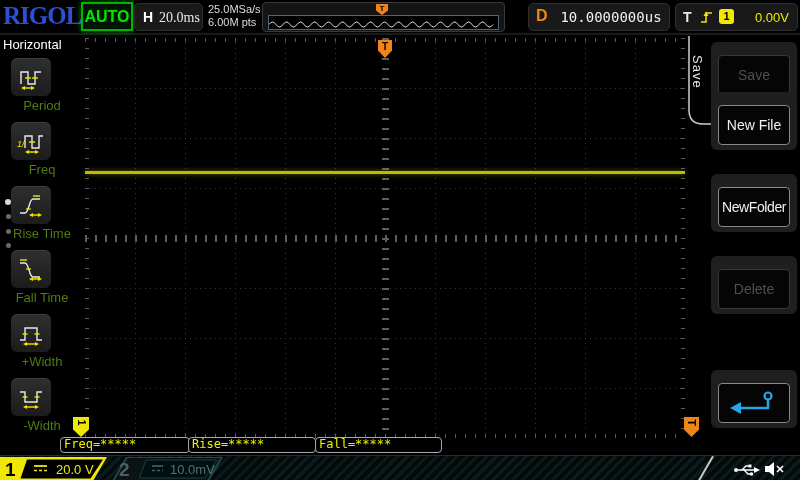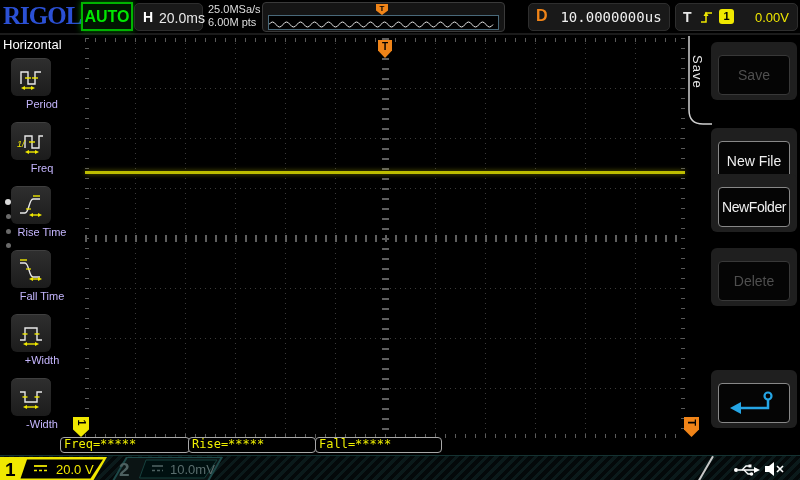--- a/index.html
+++ b/index.html
@@ -10,21 +10,21 @@
   
   #topbar{left:0;top:0;width:800px;height:33px;background:#000;border-bottom:2px solid #1b1b1b;}
   #logo{left:3px;top:2px;font-family:"Liberation Serif",serif;font-weight:bold;font-size:25px;
     color:#2b50d4;letter-spacing:-1px;}
   #auto-badge{left:81px;top:2px;width:48px;height:25px;border:2px solid #00b400;border-radius:0;
     background:#021402;color:#00e800;font-weight:bold;font-size:16px;line-height:25px;text-align:center;
     box-shadow:0 0 6px rgba(0,200,0,.6);}
   .tb-box{background:#191919;border:1px solid #2e2e2e;border-radius:5px;height:26px;}
   #h-box{left:134px;top:3px;width:67px;}
   #h-label{left:8px;top:5px;color:#fff;font-weight:bold;font-size:14px;}
-  #h-value{left:24px;top:6px;color:#e8e8e8;font-size:14px;font-family:Liberation Sans, sans-serif;}
+  #h-value{left:24px;top:6px;color:#e8e8e8;font-size:14px;font-family:Liberation Serif, serif;}
   #acq{left:208px;top:3px;color:#ddd;font-size:11px;line-height:13px;white-space:nowrap;}
   #preview{left:262px;top:2px;width:241px;height:28px;background:#151515;border:1px solid #3a3a3a;border-radius:4px;}
   #preview-inner{left:5px;top:12px;width:229px;height:13px;background:#000;border:1px solid #49697a;}
   .penta{background:#f08418;clip-path:polygon(0 0,100% 0,100% 58%,50% 100%,0 58%);
     display:flex;align-items:flex-start;justify-content:center;color:#000;font-weight:bold;}
   #preview-tmark{left:113px;top:1px;width:12px;height:11px;font-size:8px;}
   #d-box{left:528px;top:3px;width:140px;}
   #d-label{left:7px;top:3px;color:#f08418;font-weight:bold;font-size:16px;}
   #d-value{left:30px;top:5px;width:104px;text-align:center;color:#f0f0f0;font-size:14px;
     font-family:"DejaVu Sans Mono",monospace;}
@@ -34,21 +34,21 @@
   #t-src{left:43px;top:5px;width:15px;height:15px;background:#f0e800;border-radius:3px;color:#000;
     font-weight:bold;font-size:11px;line-height:15px;text-align:center;}
   #t-level{right:8px;top:6px;color:#f0e800;font-size:13px;margin-left:37px;}
 
   
   #left-menu{left:0;top:33px;width:84px;height:422px;}
   #left-title{left:3px;top:4px;color:#fff;font-size:13px;}
   .lm-item{left:0;width:84px;height:62px;}
   .lm-btn{left:11px;top:0;width:40px;height:37px;background:linear-gradient(#2e2e2e,#1c1c1c);
     border-radius:6px;border-top:1px solid #3f3f3f;display:flex;align-items:center;justify-content:center;}
-  .lm-label{left:0;top:40px;width:84px;text-align:center;color:#c4b5fd;font-size:11px;}
+  .lm-label{left:0;top:40px;width:84px;text-align:center;color:#4d7c0f;font-size:13px;}
   .dot{border-radius:50%;}
 
   
   #grat{left:85px;top:38px;width:600px;height:400px;background:#000;}
   #trace{left:0;top:133px;width:600px;height:3px;background:#bdbd00;box-shadow:0 0 5px rgba(190,190,0,.55);}
   #trig-top{left:293px;top:2px;width:14px;height:17px;font-size:10px;padding-top:1px;}
   .marker-rot{display:flex;align-items:flex-start;justify-content:center;}
   .marker-rot span{transform:rotate(90deg);font-weight:bold;font-size:11px;color:#000;line-height:11px;}
   #ch1-mark{left:73px;top:417px;width:16px;height:20px;background:#f0e800;
     clip-path:polygon(0 0,100% 0,100% 62%,50% 100%,0 62%);}
@@ -249,27 +249,27 @@
   <div id="meas-2" class="abs meas">Fall=*****</div>
 
   <svg class="abs" style="left:686px;top:36px;" width="26" height="96" viewBox="0 0 26 96">
     <path d="M3 0 V74 Q3 88 17 88 H26" stroke="#cfcfcf" stroke-width="1.5" fill="none"></path>
   </svg>
   <div id="save-tab" class="abs">Save</div>
 
   <div class="abs rm-box" style="top:42px;">
     <div class="abs rm-btn rm-dis">Save</div>
   </div>
-  <div class="abs rm-box" style="top:92px;margin-top:36px;">
+  <div class="abs rm-box" style="top:92px;">
     <div class="abs rm-btn rm-en">New File</div>
   </div>
   <div class="abs rm-box" style="top:174px;">
     <div class="abs rm-btn rm-en" style="letter-spacing:-0.4px;">NewFolder</div>
   </div>
-  <div class="abs rm-box" style="top:248px;">
+  <div class="abs rm-box" style="top:256px;">
     <div class="abs rm-btn rm-dis">Delete</div>
   </div>
   <div class="abs rm-box" style="top:370px;">
     <div class="abs rm-btn rm-en">
       <svg width="52" height="28" viewBox="0 0 52 28">
         <circle cx="40" cy="7" r="3.5" stroke="#25a5e5" stroke-width="2.2" fill="none"></circle>
         <path d="M40 11 V19 H12" stroke="#25a5e5" stroke-width="2.5" fill="none"></path>
         <polygon points="13,13 13,25 2,19" fill="#25a5e5"></polygon>
       </svg>
     </div>

